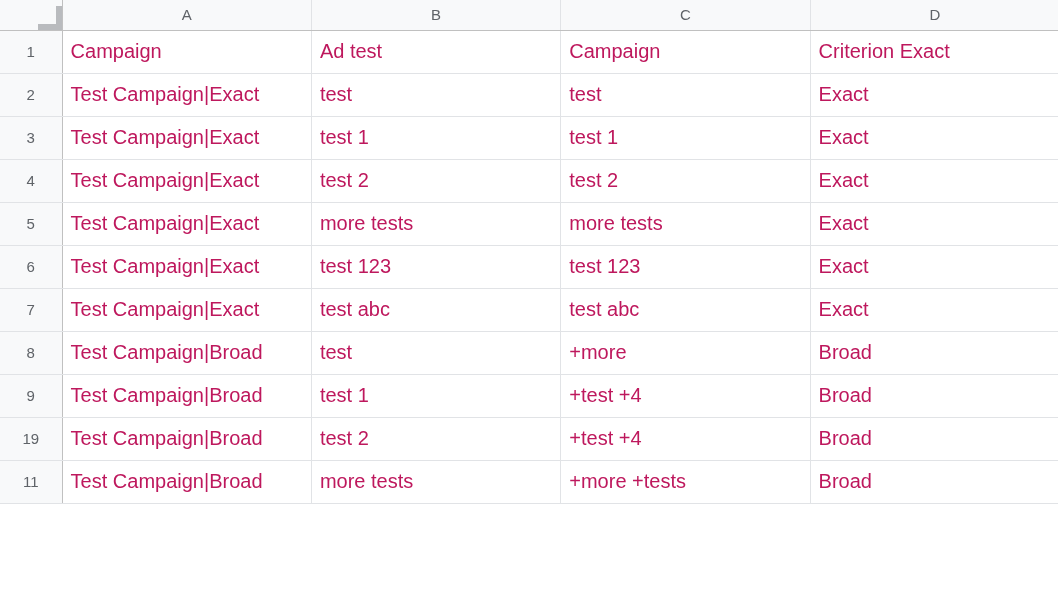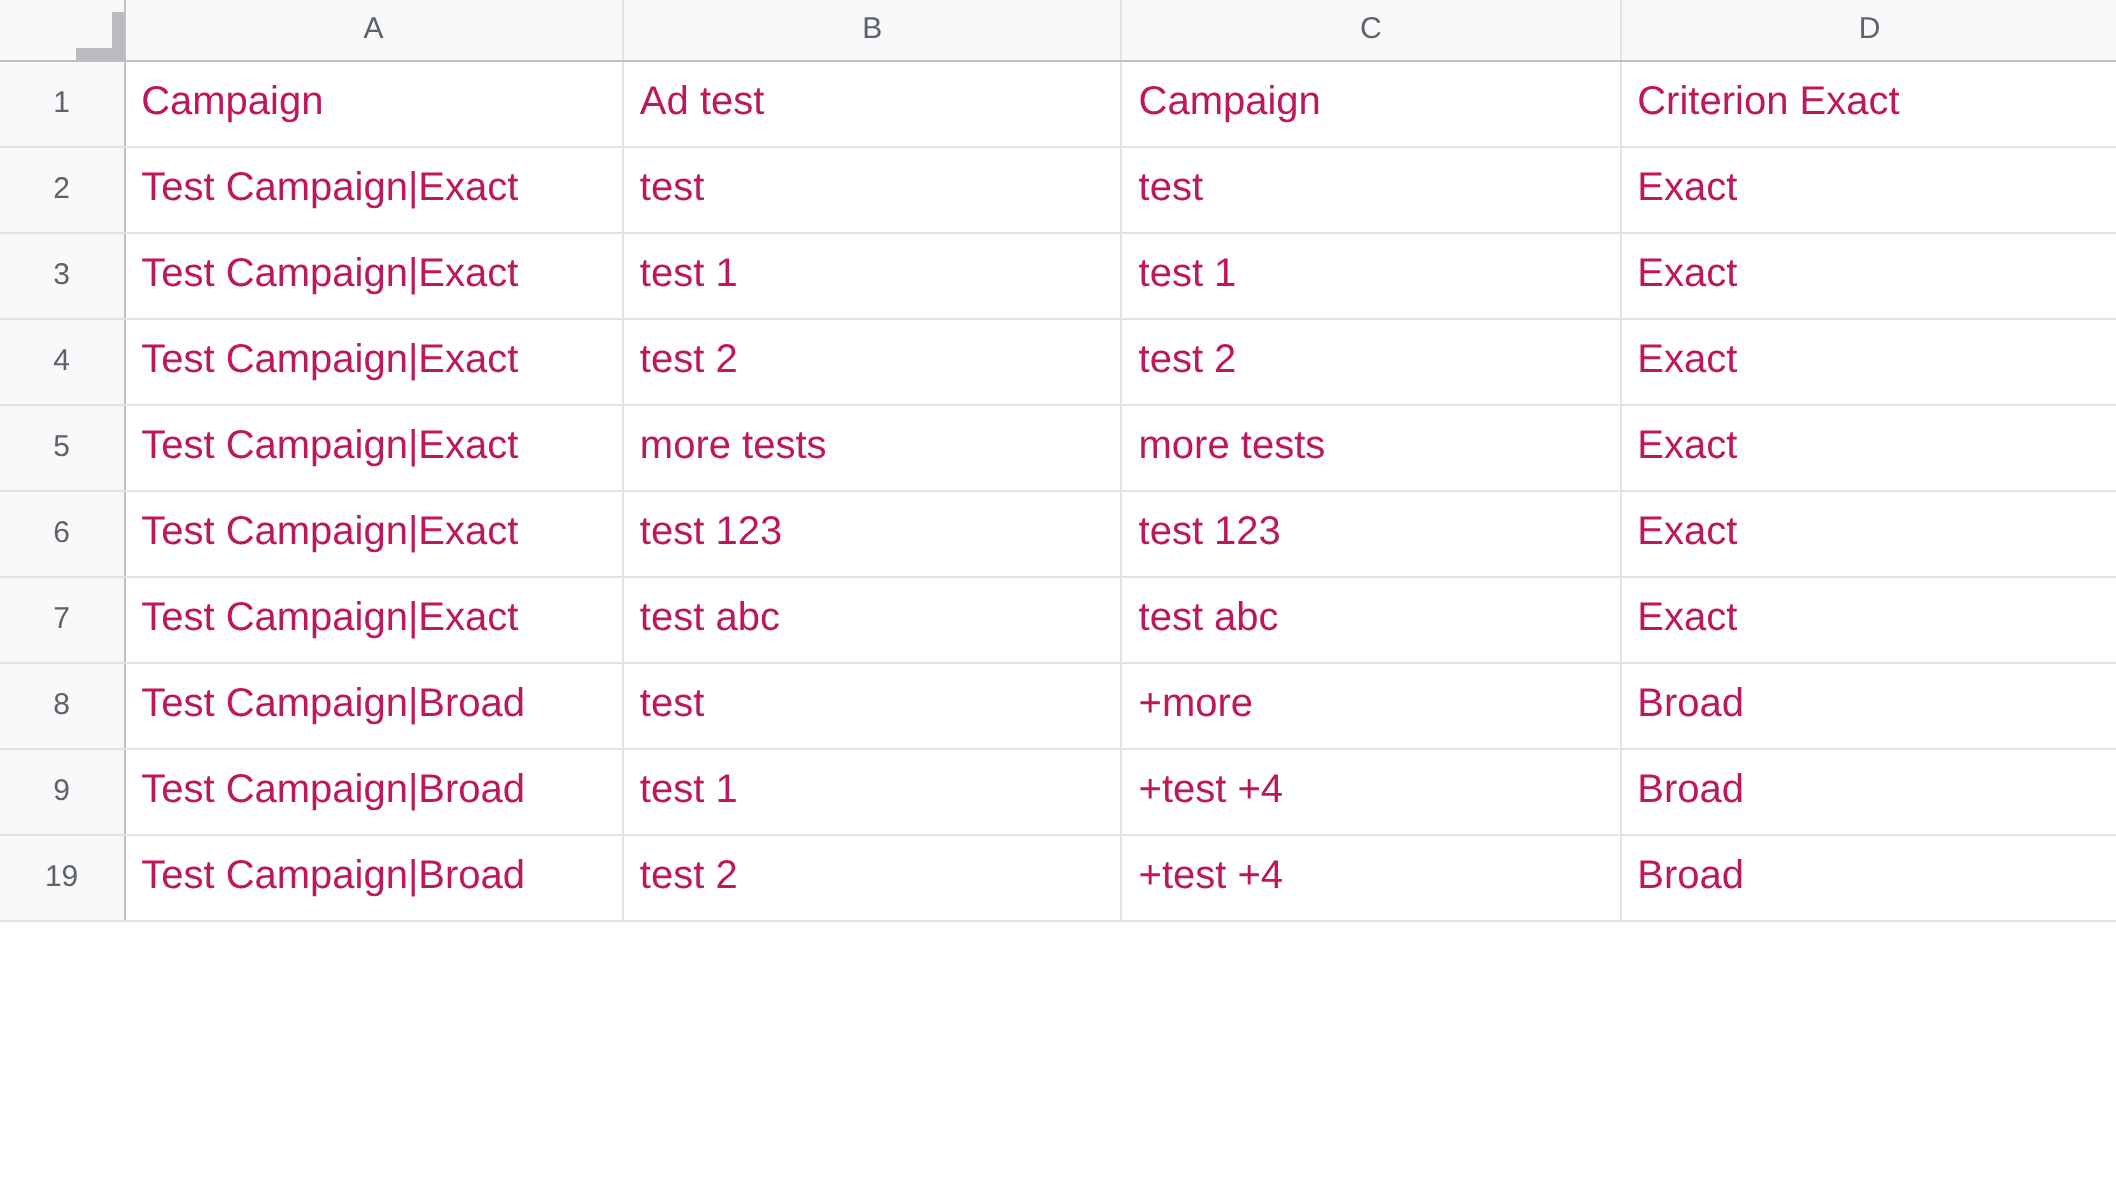--- a/index.html
+++ b/index.html
@@ -168,15 +168,22 @@
         <td class="cell">+test +4</td>
         <td class="cell">Broad</td>
       </tr>
       <tr>
         <th class="rowhead">19</th>
         <td class="cell">Test Campaign|Broad</td>
         <td class="cell">test 2</td>
         <td class="cell">+test +4</td>
         <td class="cell">Broad</td>
       </tr>
+      <tr>
+        <th class="rowhead">11</th>
+        <td class="cell">Test Campaign|Broad</td>
+        <td class="cell">more tests</td>
+        <td class="cell">+more +tests</td>
+        <td class="cell">Broad</td>
+      </tr>
     </tbody>
   </table>
 </div>
 
 </body></html>

